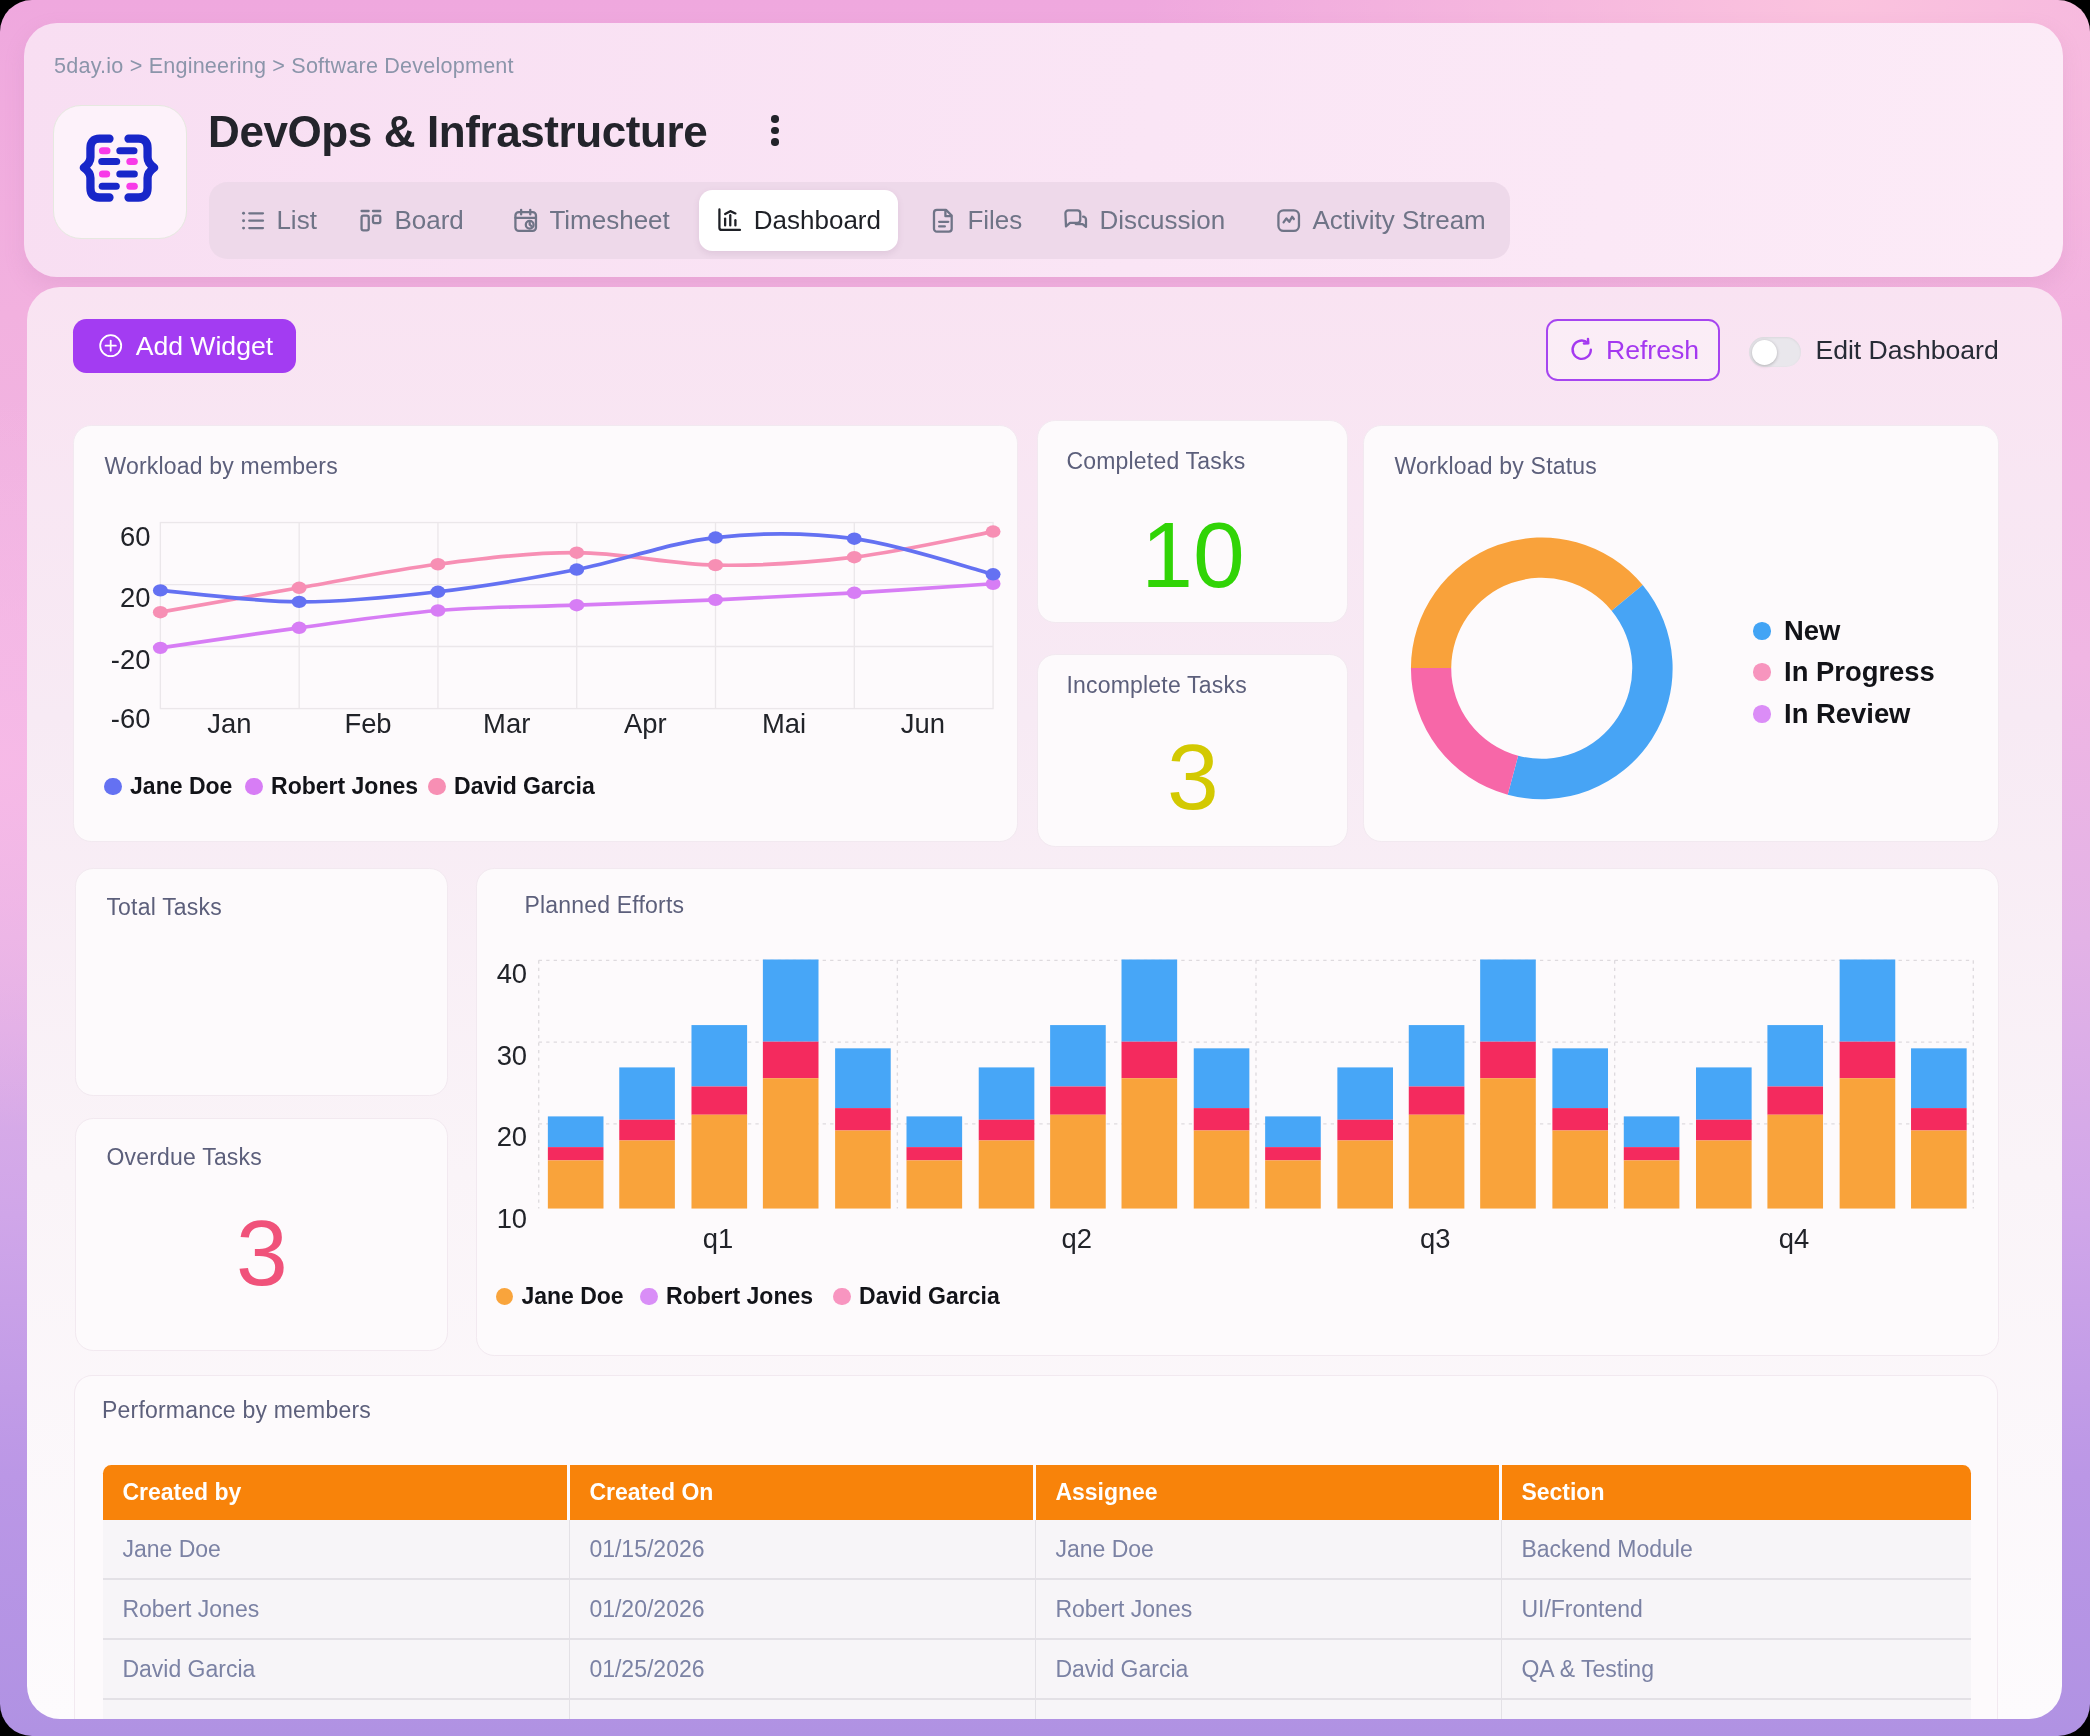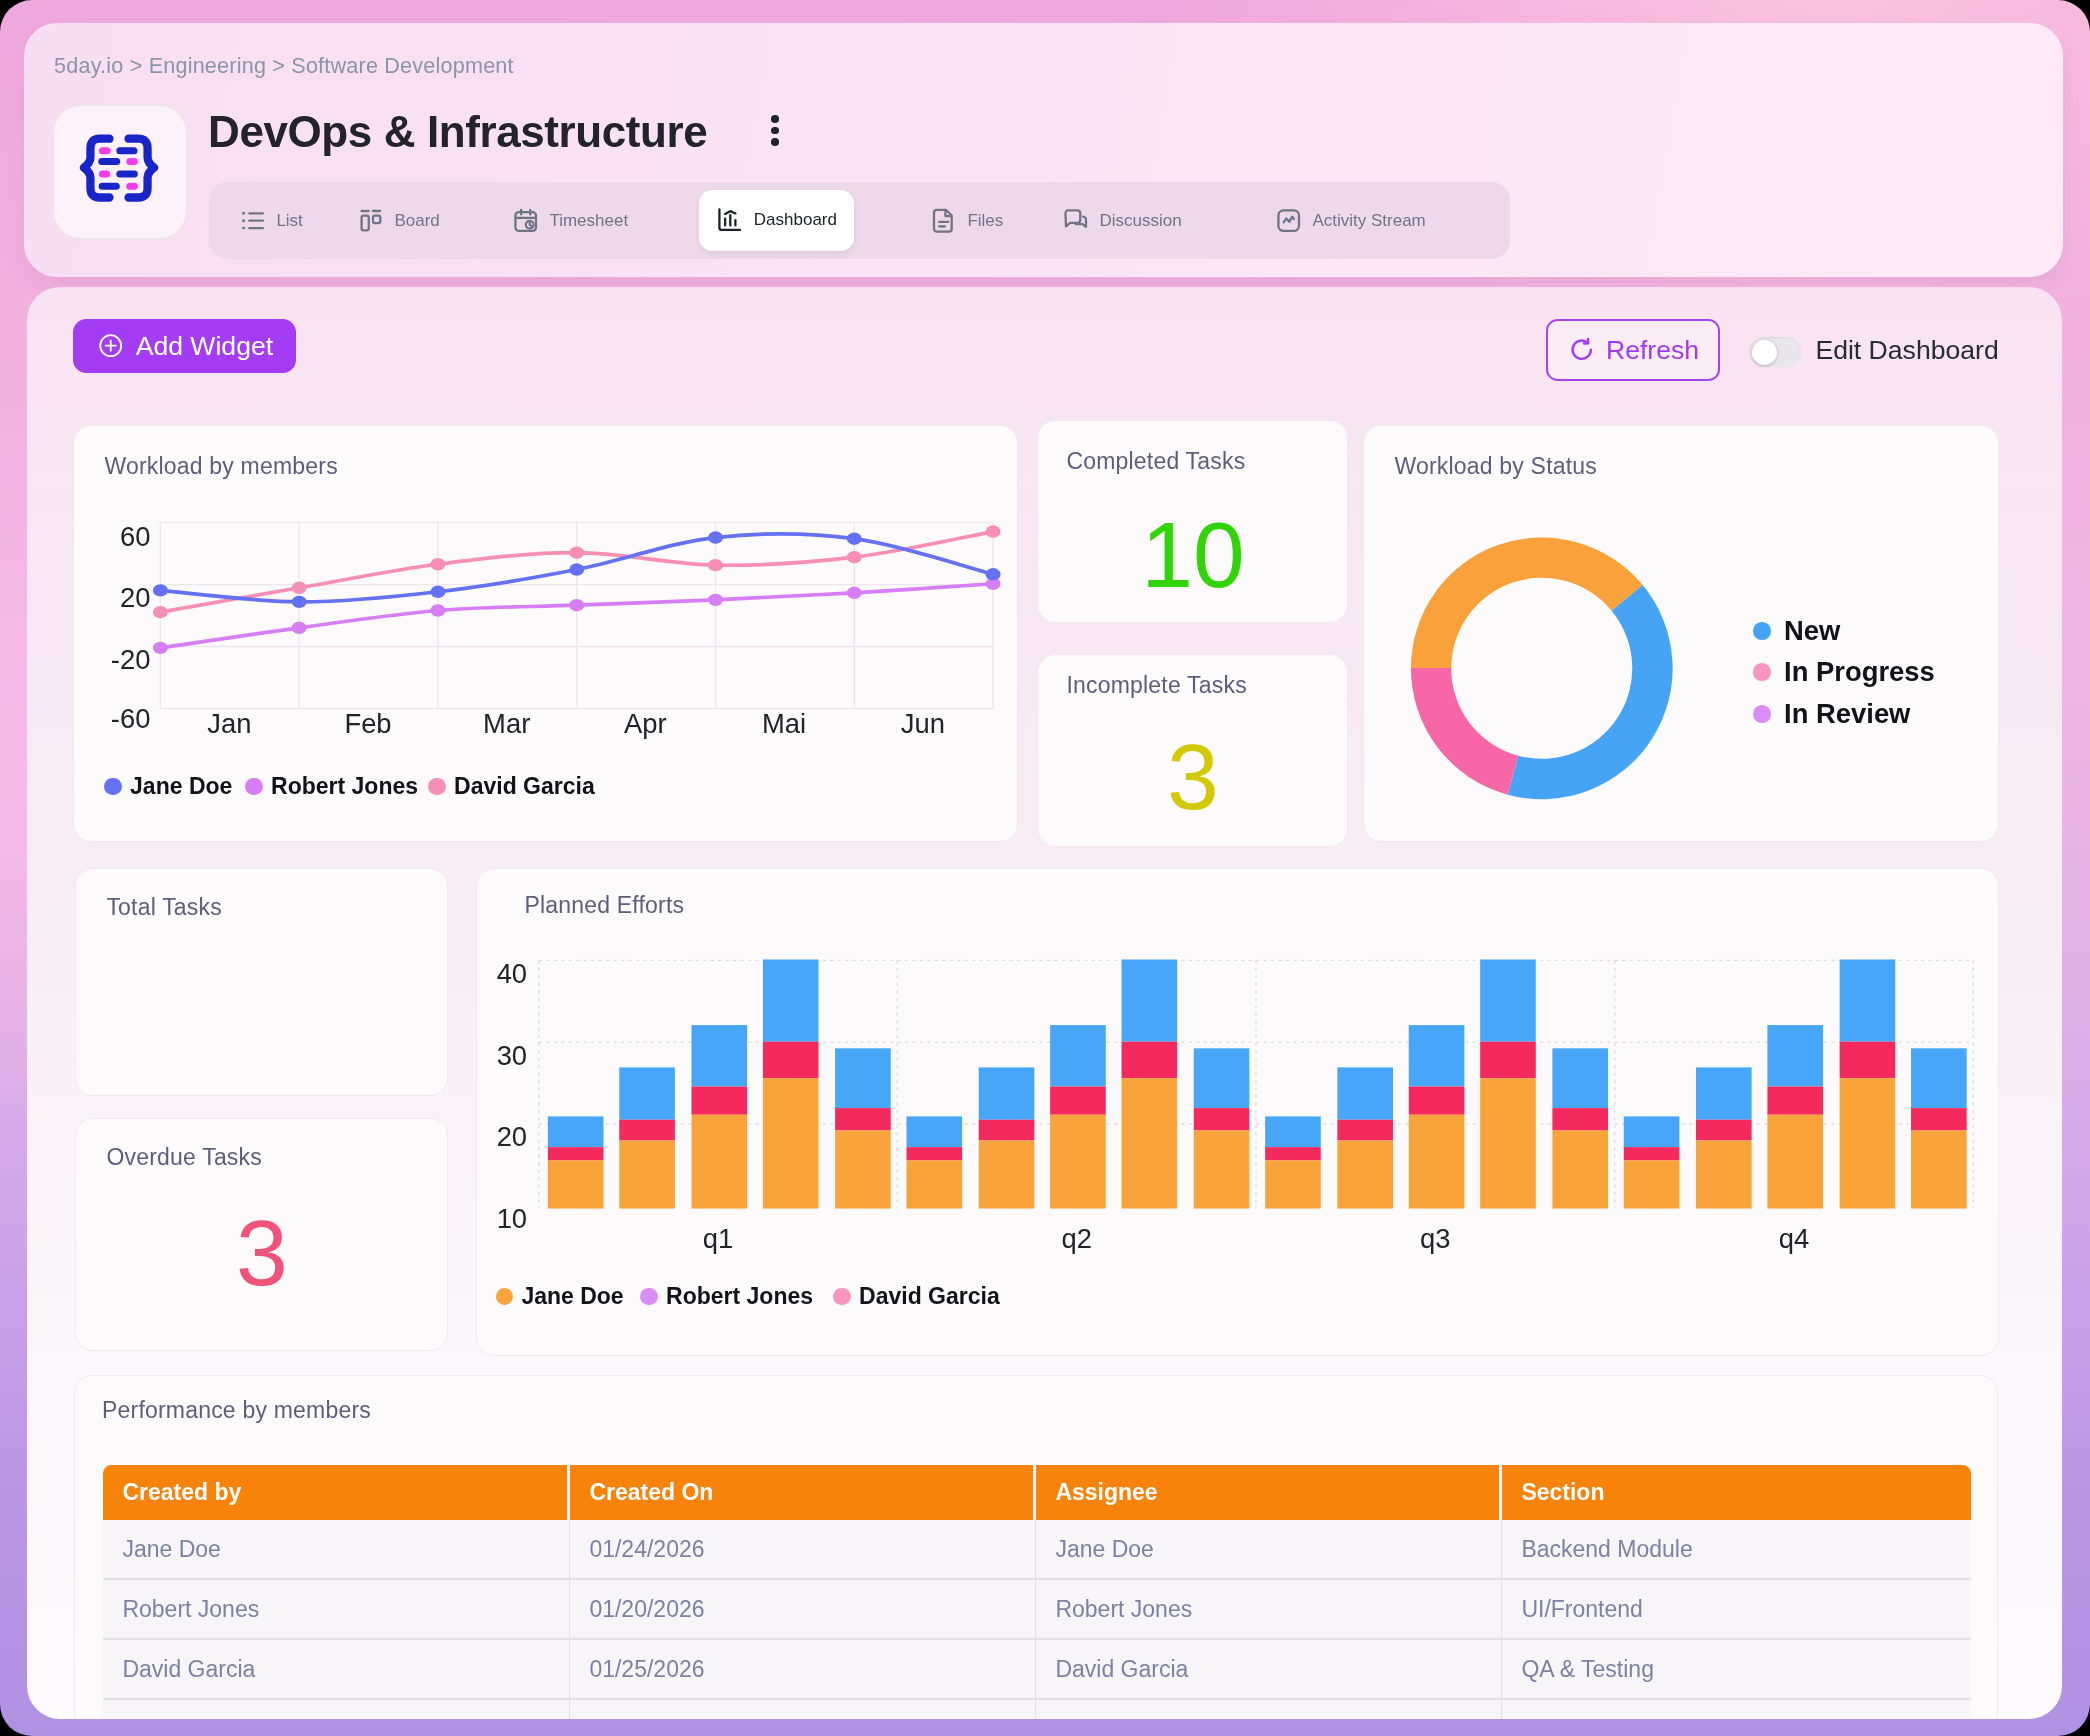--- a/index.html
+++ b/index.html
@@ -14,21 +14,21 @@
   .hdr-card { position:absolute; left:24px; top:23px; width:2039px; height:254px; border-radius:33px;
     background:linear-gradient(100deg,#f8def2 0%, #fae5f5 55%, #fcebf7 100%);
     box-shadow:0 8.3px 20px rgba(190,120,180,.18); }
   .crumb { position:absolute; left:30px; top:30px; font-size:21.6px; color:#8b95aa; letter-spacing:0.2px; }
   .appicon { position:absolute; left:29px; top:82px; width:134px; height:134px; border-radius:28px;
     background:#fdf2fa; border:1.7px solid #e6e9e0; }
   .title { position:absolute; left:184px; top:84px; font-size:44px; font-weight:700; color:#23242b; letter-spacing:-0.4px; }
   .dots3 { position:absolute; left:747px; top:92px; width:6.6px; height:43px; }
   .dots3 i { position:absolute; left:0; width:7.5px; height:7.5px; border-radius:50%; background:#22232a; }
   .tabbar { position:absolute; left:185px; top:159px; width:1301px; height:77px; border-radius:18.3px; background:#eed9ea; }
-  .tab { position:absolute; top:0; height:77px; display:flex; align-items:center; gap:10px; color:#6f7487; font-size:17px; }
+  .tab { position:absolute; top:0; height:77px; display:flex; align-items:center; gap:10px; color:#6f7487; font-size:26px; }
   .tab svg { width:27.4px; height:27.4px; }
   .tab.active { background:#fff; border-radius:13.3px; top:7.5px; height:61px; color:#1e2026; font-weight:400;
     box-shadow:0 2.5px 6.6px rgba(120,80,120,.12); padding:0 17.4px; }
   .main-card { position:absolute; left:27.4px; top:287px; width:2035px; height:1432px; border-radius:33px; overflow:hidden;
     background:linear-gradient(180deg,#f9e3f2 0%, #f7eaf4 30%, #faf4f8 62%, #fdfbfd 100%); }
   .wcard { position:absolute; background:#fdfafc; border:1.7px solid #f2e9f0; border-radius:18.3px; }
   .wtitle { position:absolute; font-size:23px; color:#5c5f7b; font-weight:500; letter-spacing:0.2px; }
   .bignum { position:absolute; width:100%; text-align:center; font-size:93px; font-weight:500; letter-spacing:0px; }
   .btn-add { position:absolute; left:46px; top:32px; width:223px; height:54px; border-radius:13.3px; background:#a33cf2;
     color:#fff; font-size:26.6px; font-weight:400; display:flex; align-items:center; justify-content:center; gap:11.6px; }
@@ -359,21 +359,21 @@
             </colgroup>
           <tbody>
               <tr>
                 <th>Created by</th>
                 <th>Created On</th>
                 <th>Assignee</th>
                 <th>Section</th>
               </tr>
           <tr>
                 <td>Jane Doe</td>
-                <td>01/24/2026</td>
+                <td>01/15/2026</td>
                 <td>Jane Doe</td>
                 <td>Backend Module</td>
               </tr>
           <tr>
                 <td>Robert Jones</td>
                 <td>01/20/2026</td>
                 <td>Robert Jones</td>
                 <td>UI/Frontend</td>
               </tr>
           <tr>

